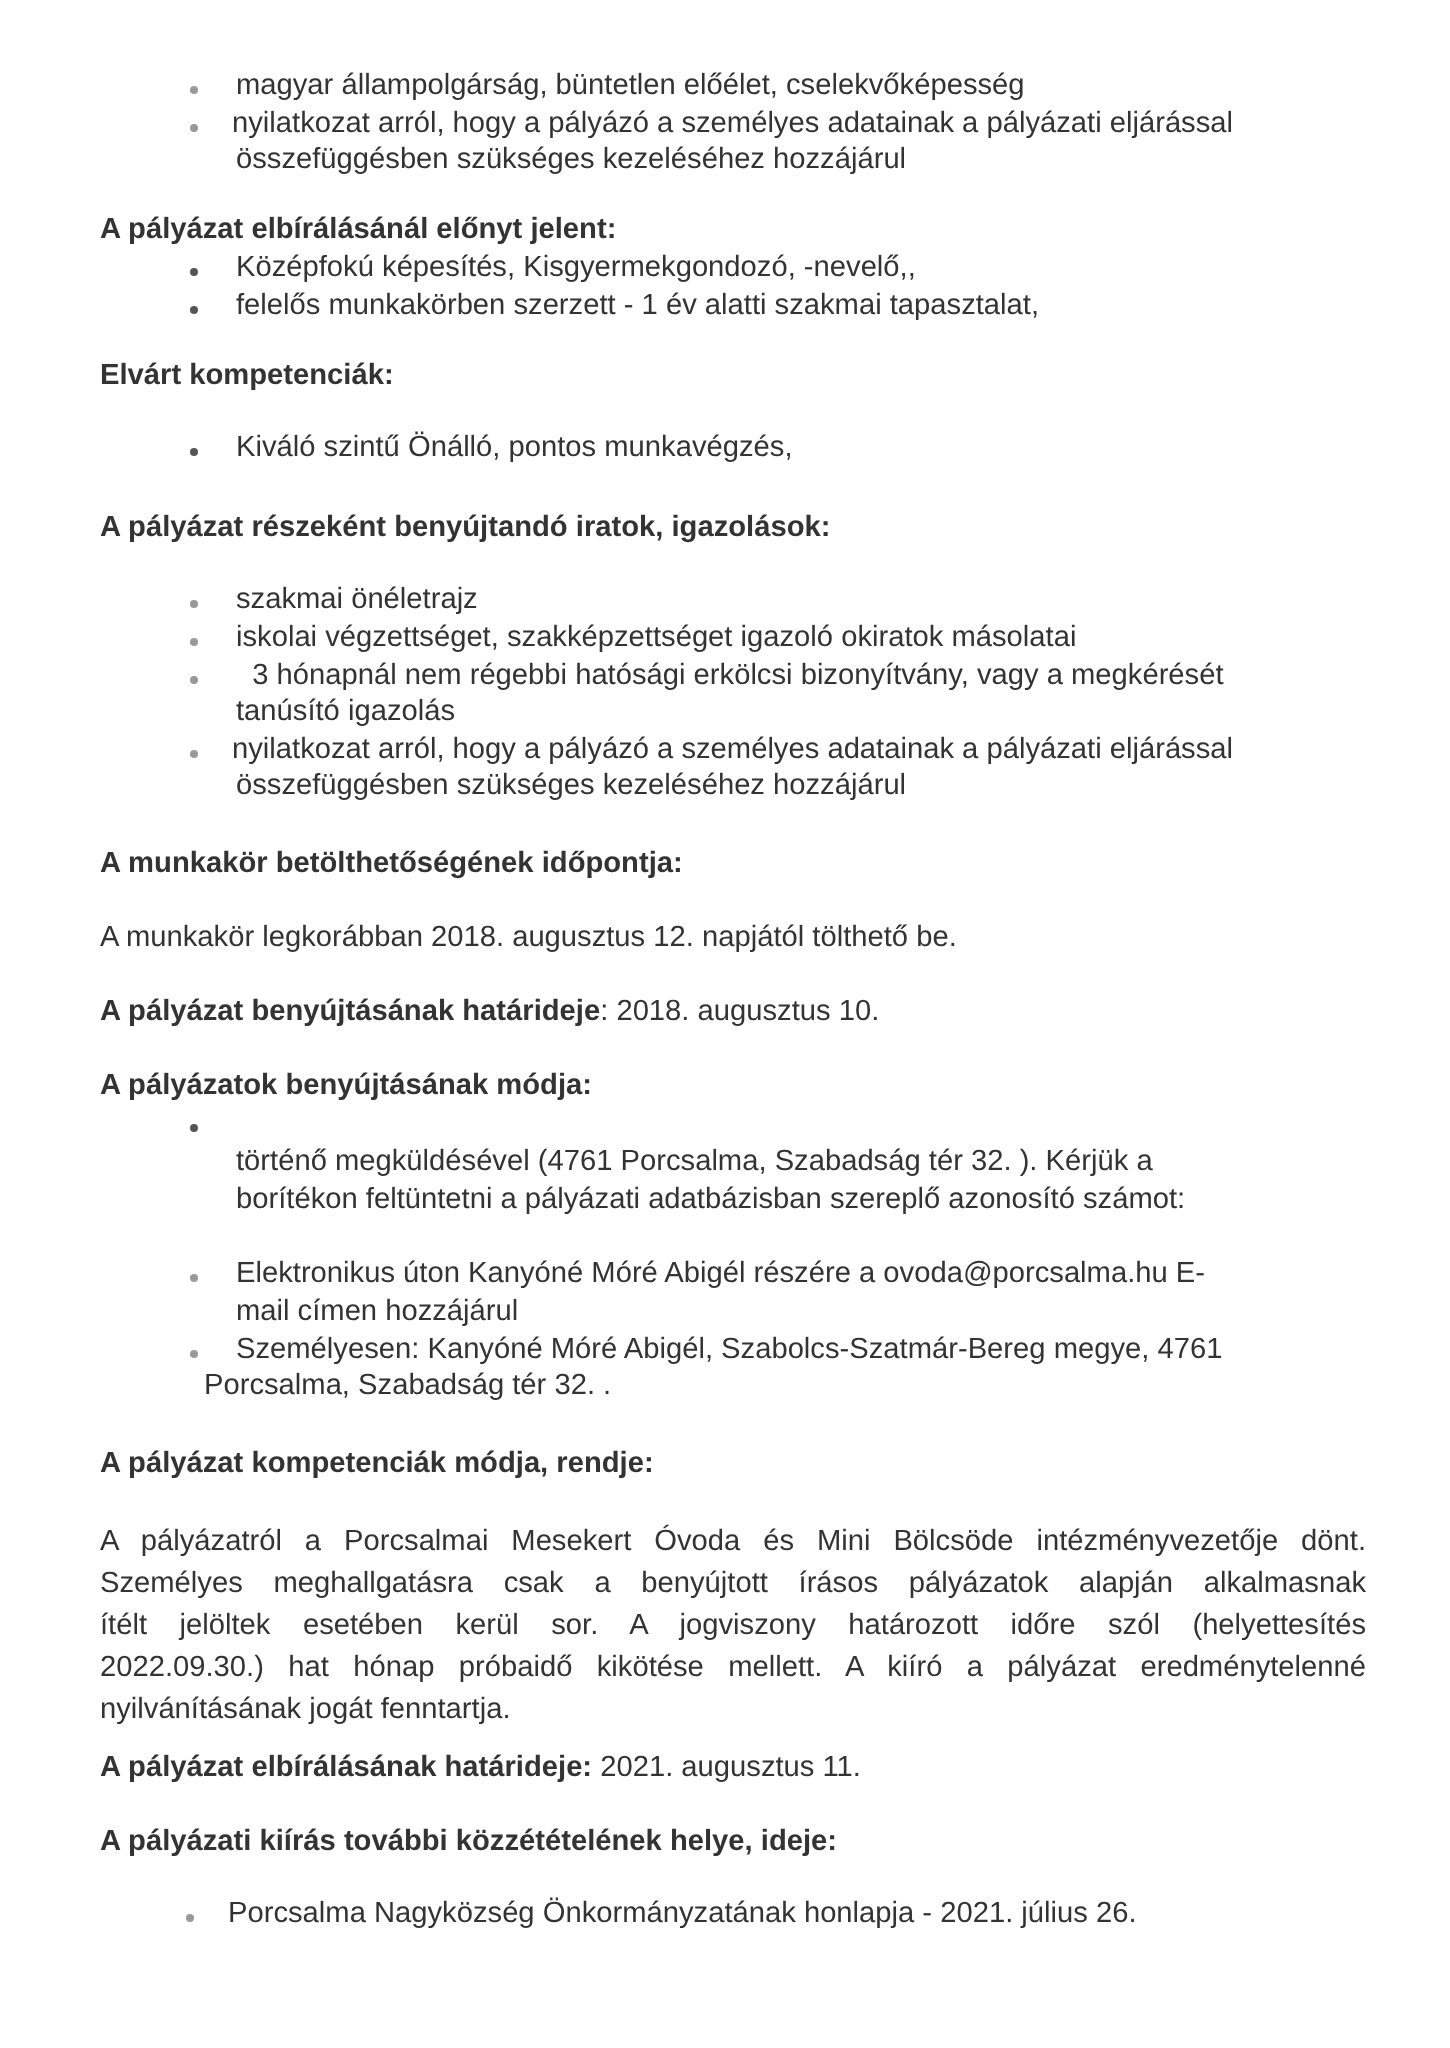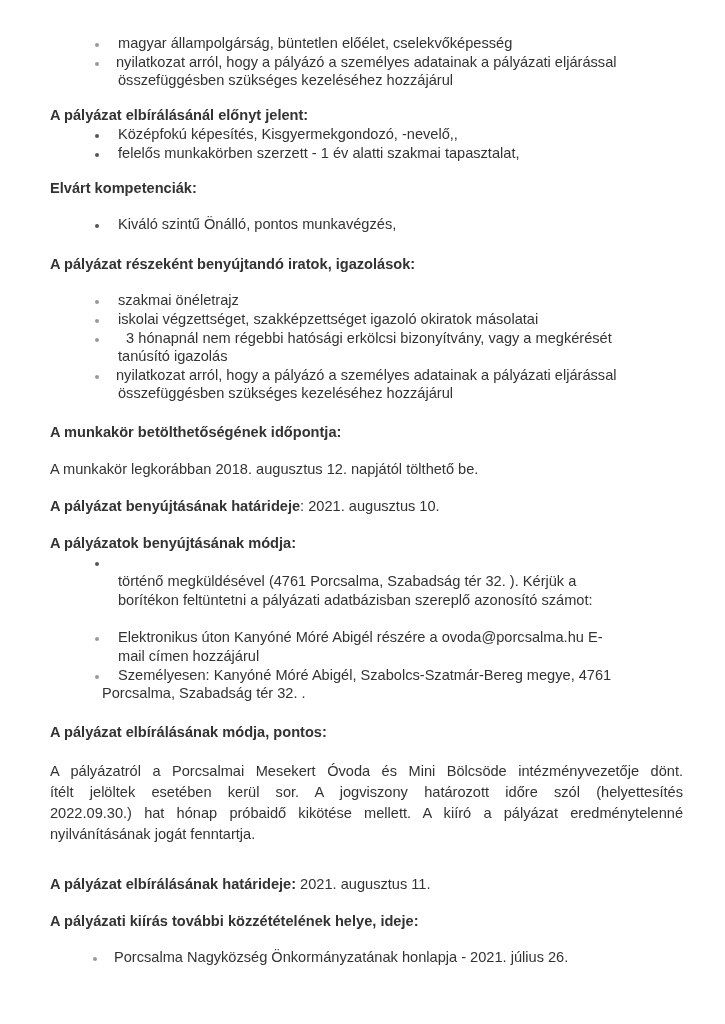--- a/index.html
+++ b/index.html
@@ -48,37 +48,38 @@
   <span class="li-text" style="left:118px;top:329px;white-space:pre;">  3 hónapnál nem régebbi hatósági erkölcsi bizonyítvány, vagy a megkérését</span>
   <span class="li-text" style="left:118px;top:347px;">tanúsító igazolás</span>
   <span class="bullet light" style="left:95px;top:375px;"></span>
   <span class="li-text" style="left:116px;top:366px;"> nyilatkozat arról, hogy a pályázó a személyes adatainak a pályázati eljárással</span>
   <span class="li-text" style="left:118px;top:384px;">összefüggésben szükséges kezeléséhez hozzájárul</span>
 
   <div class="abs h" style="left:50px;top:423px;">A munkakör betölthetőségének időpontja:</div>
   <div class="abs p" style="left:50px;top:460px;">A munkakör legkorábban 2018. augusztus 12. napjától tölthető be.</div>
 
   <div class="abs p" style="left:50px;top:497px;">
-    <span class="h">A pályázat benyújtásának határideje</span><span>: 2021. augusztus 10.</span>
+    <span class="h">A pályázat benyújtásának határideje</span><span>: 2018. augusztus 10.</span>
   </div>
 
   <div class="abs h" style="left:50px;top:534px;">A pályázatok benyújtásának módja:</div>
   <span class="bullet" style="left:95px;top:562px;"></span>
   <span class="li-text" style="left:118px;top:572px;">történő megküldésével (4761 Porcsalma, Szabadság tér 32. ). Kérjük a</span>
   <span class="li-text" style="left:118px;top:591px;">borítékon feltüntetni a pályázati adatbázisban szereplő azonosító számot:</span>
   <span class="bullet light" style="left:95px;top:637px;"></span>
   <span class="li-text" style="left:118px;top:628px;">Elektronikus úton Kanyóné Móré Abigél részére a ovoda@porcsalma.hu E-</span>
   <span class="li-text" style="left:118px;top:647px;">mail címen hozzájárul</span>
   <span class="bullet light" style="left:95px;top:675px;"></span>
   <span class="li-text" style="left:118px;top:666px;">Személyesen: Kanyóné Móré Abigél, Szabolcs-Szatmár-Bereg megye, 4761</span>
   <span class="li-text" style="left:102px;top:684px;">Porcsalma, Szabadság tér 32. .</span>
 
-  <div class="abs h" style="left:50px;top:723px;">A pályázat elbírálásának módja, pontos:</div>
+  <div class="abs h" style="left:50px;top:723px;">A pályázat kompetenciák módja, rendje:</div>
   <div class="abs" style="left:50px;top:761px;width:633px;">
     <div class="jl" style="white-space: normal;">A pályázatról a Porcsalmai Mesekert Óvoda és Mini Bölcsöde intézményvezetője dönt.</div>
+    <div class="jl" style="white-space: normal;">Személyes meghallgatásra csak a benyújtott írásos pályázatok alapján alkalmasnak</div>
     <div class="jl" style="white-space: normal;">ítélt jelöltek esetében kerül sor. A jogviszony határozott időre szól (helyettesítés</div>
     <div class="jl" style="white-space: normal;">2022.09.30.) hat hónap próbaidő kikötése mellett. A kiíró a pályázat eredménytelenné</div>
     <div class="jl last">nyilvánításának jogát fenntartja.</div>
   </div>
 
   <div class="abs p" style="left:50px;top:875px;">
     <span class="h">A pályázat elbírálásának határideje:</span><span> 2021. augusztus 11.</span>
   </div>
 
   <div class="abs h" style="left:50px;top:912px;">A pályázati kiírás további közzétételének helye, ideje:</div>

